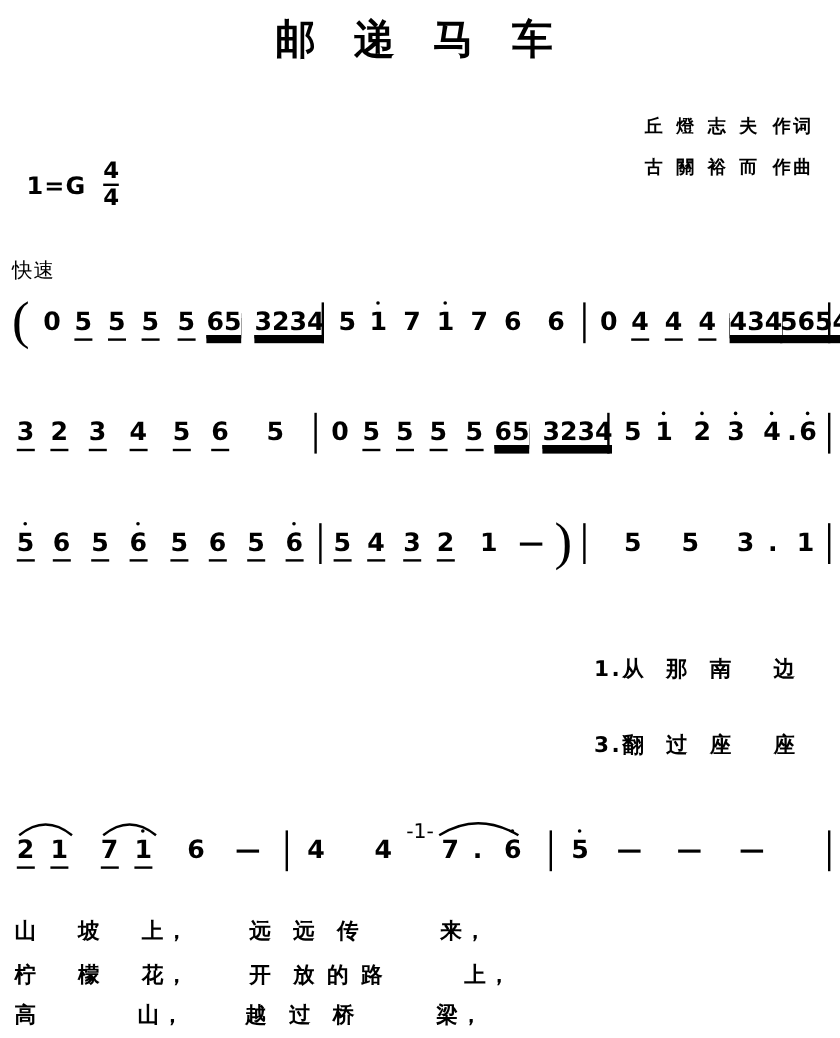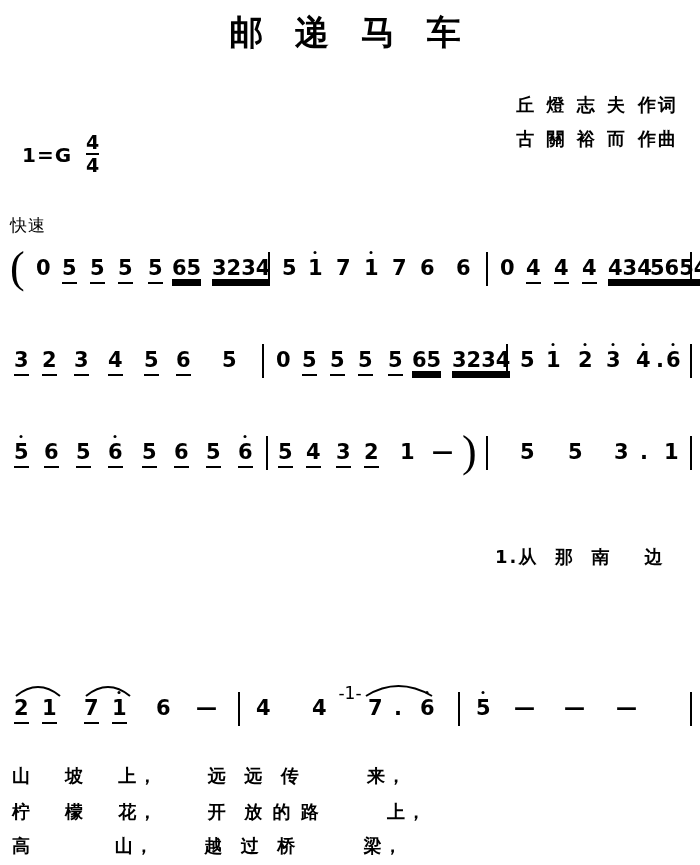--- a/index.html
+++ b/index.html
@@ -29,21 +29,21 @@
     font-size: 34px;
     font-weight: bold;
     letter-spacing: 10px;
     font-family: "DejaVu Sans", sans-serif;
   }
   .credits {
     position: absolute;
     top: 88px;
     right: 22px;
     text-align: left;
-    font-size: 18px;
+    font-size: 15px;
     font-weight: bold;
     font-family: "DejaVu Sans", sans-serif;
     line-height: 34px;
     letter-spacing: 2px;
   }
   .credit-line span.name { letter-spacing: 3px; }
   .credit-line span.role { margin-left: 10px; letter-spacing: 2px; }
 
   .keysig {
     position: absolute;
@@ -239,20 +239,23 @@
     <span class="cell" style="left:520px;">5</span>
     <span class="cell" style="left:568px;">5</span>
     <span class="cell" style="left:614px;">3</span>
     <span class="cell" style="left:640px;">.</span>
     <span class="cell" style="left:664px;">1</span>
     <span class="bar" style="left:690px; top:-6px; height:34px;"></span>
   </div>
 
   <div class="lyricline" style="top:524px; left:462px;">
     <span>1.</span><span>从  那  南    边</span>
+  </div>
+  <div class="lyricline" style="top:588px; left:462px;">
+    <span>3.</span><span>翻  过  座    座</span>
   </div>
 
   <div class="row" style="top:698px;">
     <svg class="slur" style="left:14px; top:-20px;" width="50" height="20">
       <path d="M2,18 Q24,0 46,18" stroke="#000" stroke-width="2" fill="none"></path>
     </svg>
     <span class="cell u1" style="left:14px;">2</span>
     <span class="cell u1" style="left:42px;">1</span>
     <svg class="slur" style="left:84px; top:-20px;" width="50" height="20">
       <path d="M2,18 Q24,0 46,18" stroke="#000" stroke-width="2" fill="none"></path>

